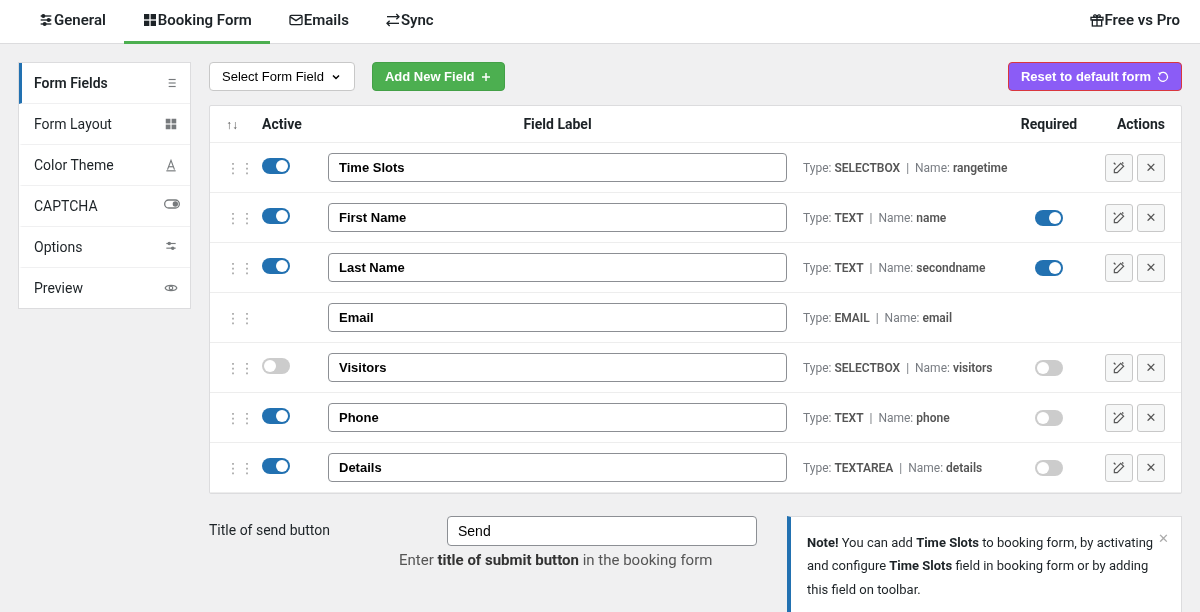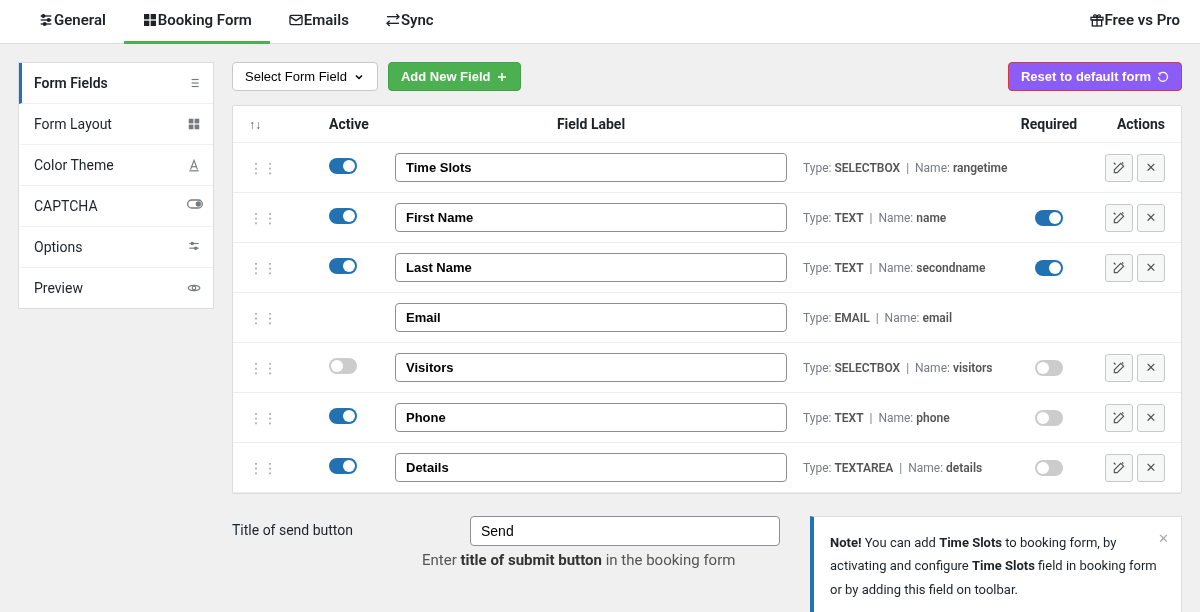--- a/index.html
+++ b/index.html
@@ -9,39 +9,39 @@
 .top-tabs { background: #fff; border-bottom: 1px solid #dcdcde; display: flex; align-items: center; padding: 0 20px; height: 44px; justify-content: space-between; }
 .tab-group { display: flex; gap: 0; }
 .top-tab { display: flex; align-items: center; padding: 0 18px; height: 44px; cursor: pointer; font-weight: 600; font-size: 15px; color: #1d2327; border-bottom: 3px solid transparent; }
 .top-tab.active { border-bottom-color: #4caf50; }
 .top-tab .ticon { width: 16px; height: 16px; display: inline-flex; align-items: center; justify-content: center; }
 
 
 .main { display: flex; padding: 18px; gap: 18px; align-items: flex-start; }
 
 
-.sidebar { width: 196px; background: #fff; border: 1px solid #dcdcde; flex-shrink: 0; }
+.sidebar { width: 173px; background: #fff; border: 1px solid #dcdcde; flex-shrink: 0; }
 .side-item { display: flex; justify-content: space-between; align-items: center; padding: 12px 12px; font-size: 14px; cursor: pointer; border-left: 3px solid transparent; }
 .side-item:not(:last-child) { border-bottom: 1px solid #f0f0f1; }
 .side-item.active { border-left-color: #2271b1; font-weight: 600; }
 .side-item .sicon { width: 14px; height: 14px; opacity: 0.6; }
 
 
 .content { flex: 1; }
-.toolbar { display: flex; gap: 10px; margin-bottom: 14px; align-items: center; }
+.toolbar { display: flex; gap: 17px; margin-bottom: 14px; align-items: center; }
 .btn { border: 1px solid #c8c8c8; background: #fff; border-radius: 4px; padding: 6px 12px; font-size: 13px; cursor: pointer; display: inline-flex; align-items: center; gap: 6px; font-weight: 500; }
 .btn-green { background: #4caf50; border-color: #43a047; color: #fff; font-weight: 600; }
 .btn-red { background: #8b5cf6; border-color: #d9363e; color: #fff; font-weight: 600; margin-left: auto; }
 
 
 .table-wrap { background: #fff; border: 1px solid #dcdcde; border-radius: 2px; }
 .thead, .trow { display: flex; align-items: center; padding: 10px 16px; border-bottom: 1px solid #ededed; gap: 16px; }
 .thead { font-weight: 700; font-size: 14px; }
 .col-drag { width: 20px; flex-shrink: 0; color: #999; cursor: grab; }
-.col-active { width: 50px; flex-shrink: 0; margin-left: 44px; }
+.col-active { width: 50px; flex-shrink: 0; }
 .col-label { flex: 1; }
 .col-meta { width: 200px; font-size: 12px; color: #787c82; flex-shrink: 0; }
 .col-required { width: 60px; flex-shrink: 0; display:flex; justify-content:center; }
 .col-actions { width: 70px; flex-shrink: 0; display: flex; gap: 4px; justify-content: flex-end; }
 
 .thead .col-drag { }
 .thead .col-label { text-align: center; }
 .thead .col-required { text-align: center; font-weight:700; justify-content:center; }
 .thead .col-actions { justify-content: flex-end; text-align:right; }
 

